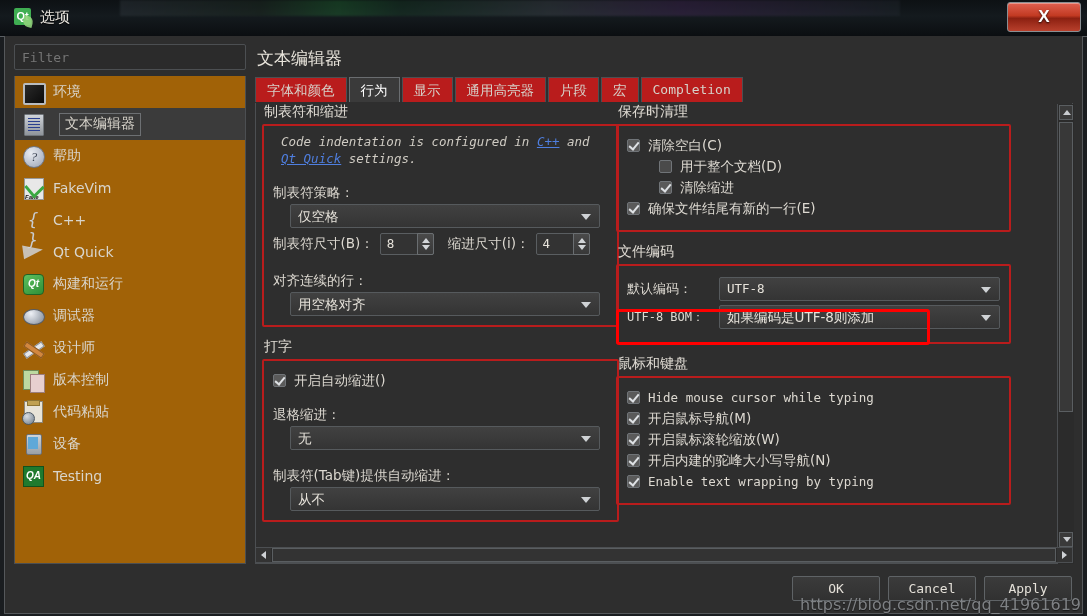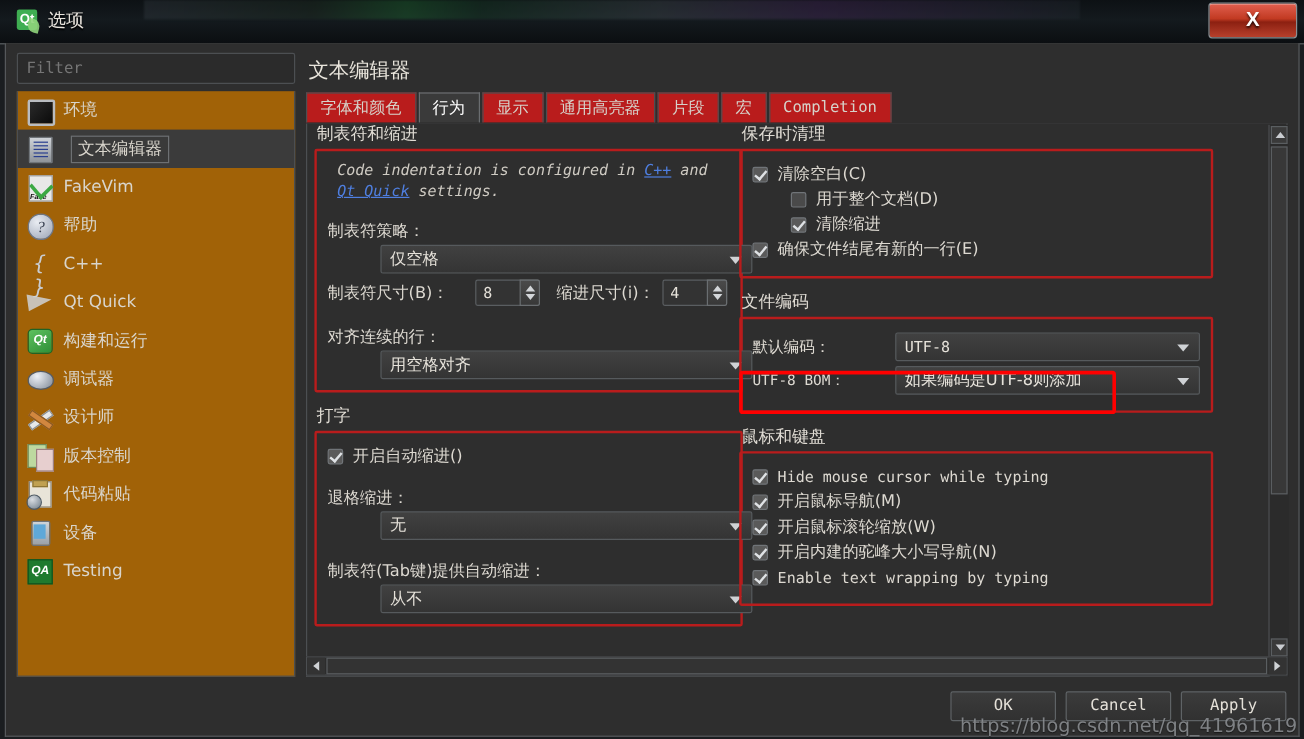--- a/index.html
+++ b/index.html
@@ -201,21 +201,21 @@
     color:#e6e2da;font-size:13.5px;line-height:22px;padding-left:7px;
     font-family:"DejaVu Sans",sans-serif;cursor:pointer;
     background-image:linear-gradient(to bottom,#414141,#343434);
   }
   .combo .arw{
     position:absolute;right:8px;top:9px;width:0;height:0;
     border-left:5px solid transparent;border-right:5px solid transparent;
     border-top:6px solid #cfd2d5;
   }
   .combo.mono{font-family:"DejaVu Sans Mono","Liberation Mono",monospace;font-size:12.5px;}
-  .indent-combo{margin-left:44px;width:310px;}
+  .indent-combo{margin-left:17px;width:310px;}
 
   .row{display:flex;align-items:center;margin-top:5px;}
   .spin{
     position:relative;width:54px;height:22px;background:#333;
     border:1px solid #5a5e61;border-radius:2px;box-sizing:border-box;
     color:#e6e2da;font-size:12.5px;line-height:20px;padding-left:6px;
     font-family:"DejaVu Sans Mono","Liberation Mono",monospace;
   }
   .spin .btns{
     position:absolute;right:-1px;top:-1px;width:17px;height:22px;
@@ -240,21 +240,21 @@
     content:"";position:absolute;left:3px;top:0px;width:4px;height:8px;
     border-right:2px solid #dfe2e5;border-bottom:2px solid #dfe2e5;
     transform:rotate(40deg);
   }
   .chk .t{
     font-size:13.5px;color:#ddd9d1;font-family:"DejaVu Sans",sans-serif;line-height:17px;
   }
   .chk .t.mono{font-family:"DejaVu Sans Mono","Liberation Mono",monospace;font-size:12.5px;}
   .chk.ind{margin-left:32px;}
 
-  .enc-row{display:flex;align-items:center;margin:4px 0;gap:27px;}
+  .enc-row{display:flex;align-items:center;margin:4px 0;}
   .enc-lbl{
     width:92px;flex:0 0 92px;font-size:13px;color:#ddd9d1;
     font-family:"DejaVu Sans",sans-serif;
   }
   .enc-lbl.mono{font-family:"DejaVu Sans Mono","Liberation Mono",monospace;font-size:12px;}
   .enc-combo{flex:1 1 auto;}
 
   .hl-box{
     position:absolute;left:360px;top:206px;width:308px;height:30px;
     border:3px solid #f00;border-radius:3px;pointer-events:none;z-index:20;
@@ -343,31 +343,31 @@
           <span class="cat-label">环境</span>
         </div>
         <div class="cat sel">
           <span class="cat-ico">
               <i class="ic-texted"></i>
             </span>
           <span class="cat-label">文本编辑器</span>
         </div>
         <div class="cat">
           <span class="cat-ico">
+              <i class="ic-help"></i>
+            </span>
+          <span class="cat-label">帮助</span>
+        </div>
+        <div class="cat">
+          <span class="cat-ico">
               <i class="ic-fake">
                 <b class="txt">Fake</b>
               </i>
             </span>
           <span class="cat-label">FakeVim</span>
-        </div>
-        <div class="cat">
-          <span class="cat-ico">
-              <i class="ic-help"></i>
-            </span>
-          <span class="cat-label">帮助</span>
         </div>
         <div class="cat">
           <span class="cat-ico">
               <i class="ic-cpp">{ }</i>
             </span>
           <span class="cat-label">C++</span>
         </div>
         <div class="cat">
           <span class="cat-ico">
               <i class="ic-qtq"></i>
@@ -441,21 +441,21 @@
             <div class="grp">
               <div class="note">
                 <span>Code indentation is configured in </span><a href="#">C++</a><span> and </span><a href="#">Qt Quick</a><span> settings.</span>
               </div>
               <span class="lbl">制表符策略：</span>
               <div class="combo indent-combo">
                 <span>仅空格</span>
                 <i class="arw"></i>
               </div>
               <div class="row">
-                <span class="lbl" style="margin:0 22px 0 0">制表符尺寸(B)：</span>
+                <span class="lbl" style="margin:0 6px 0 0">制表符尺寸(B)：</span>
                 <div class="spin">
                   <span>8</span>
                   <i class="btns"></i>
                 </div>
                 <span class="lbl" style="margin:0 6px 0 14px">缩进尺寸(i)：</span>
                 <div class="spin">
                   <span>4</span>
                   <i class="btns"></i>
                 </div>
               </div>

